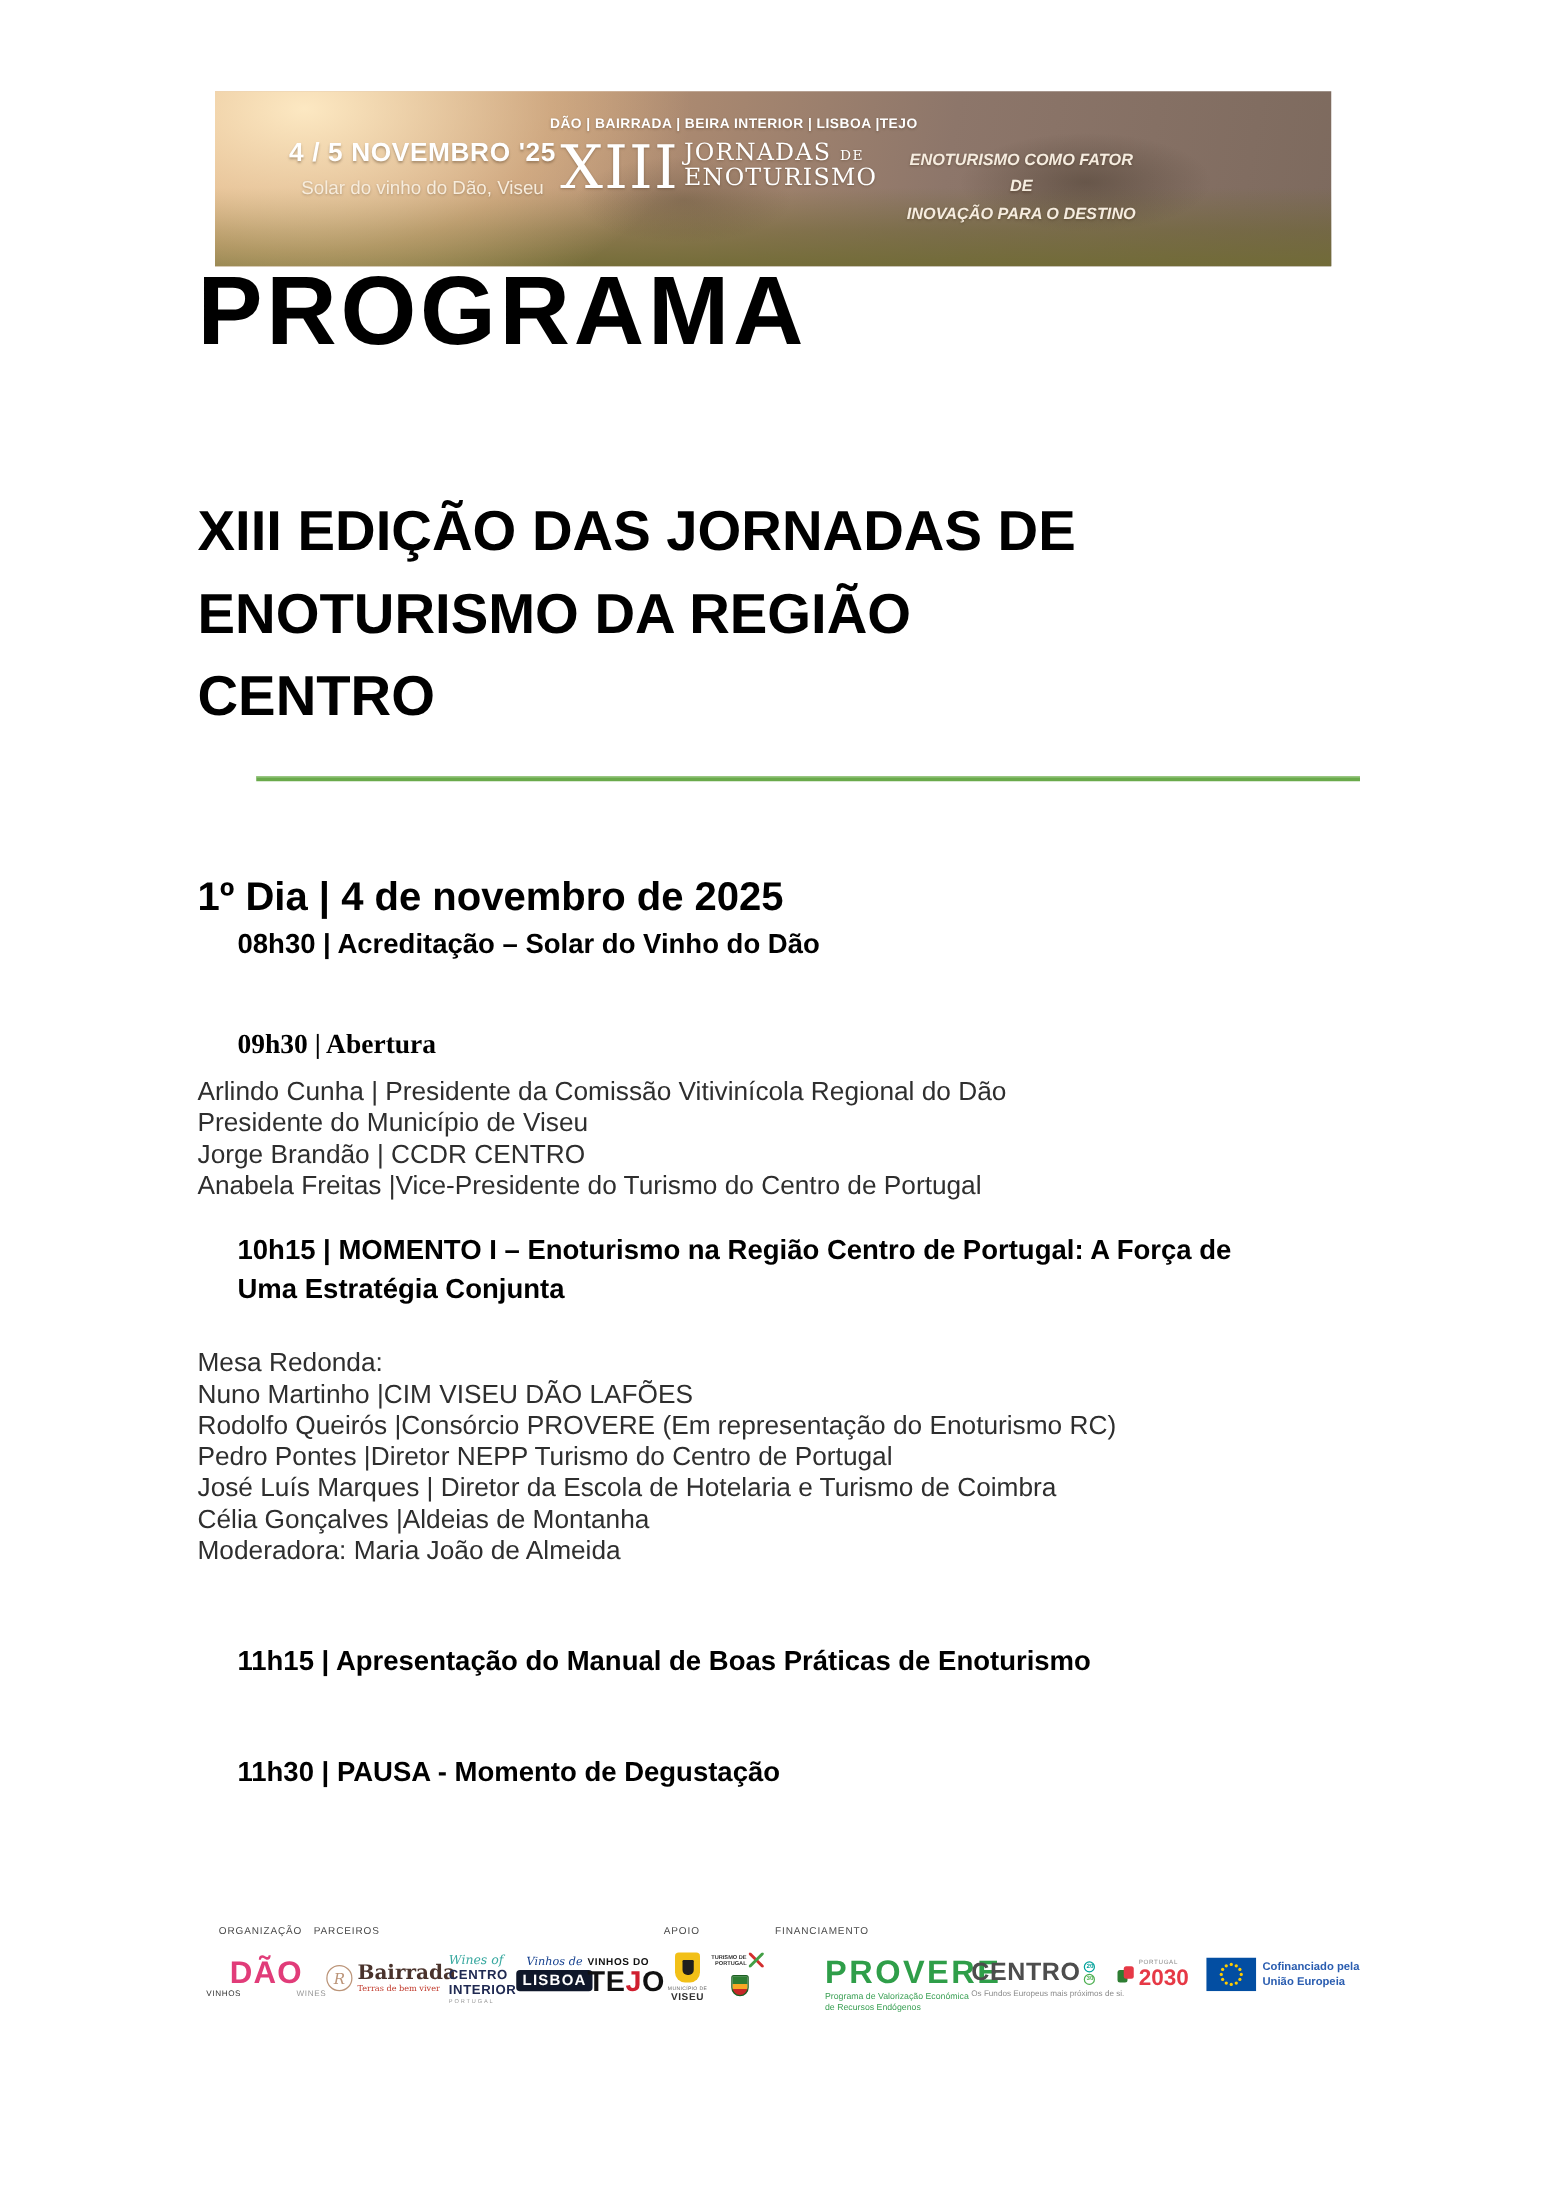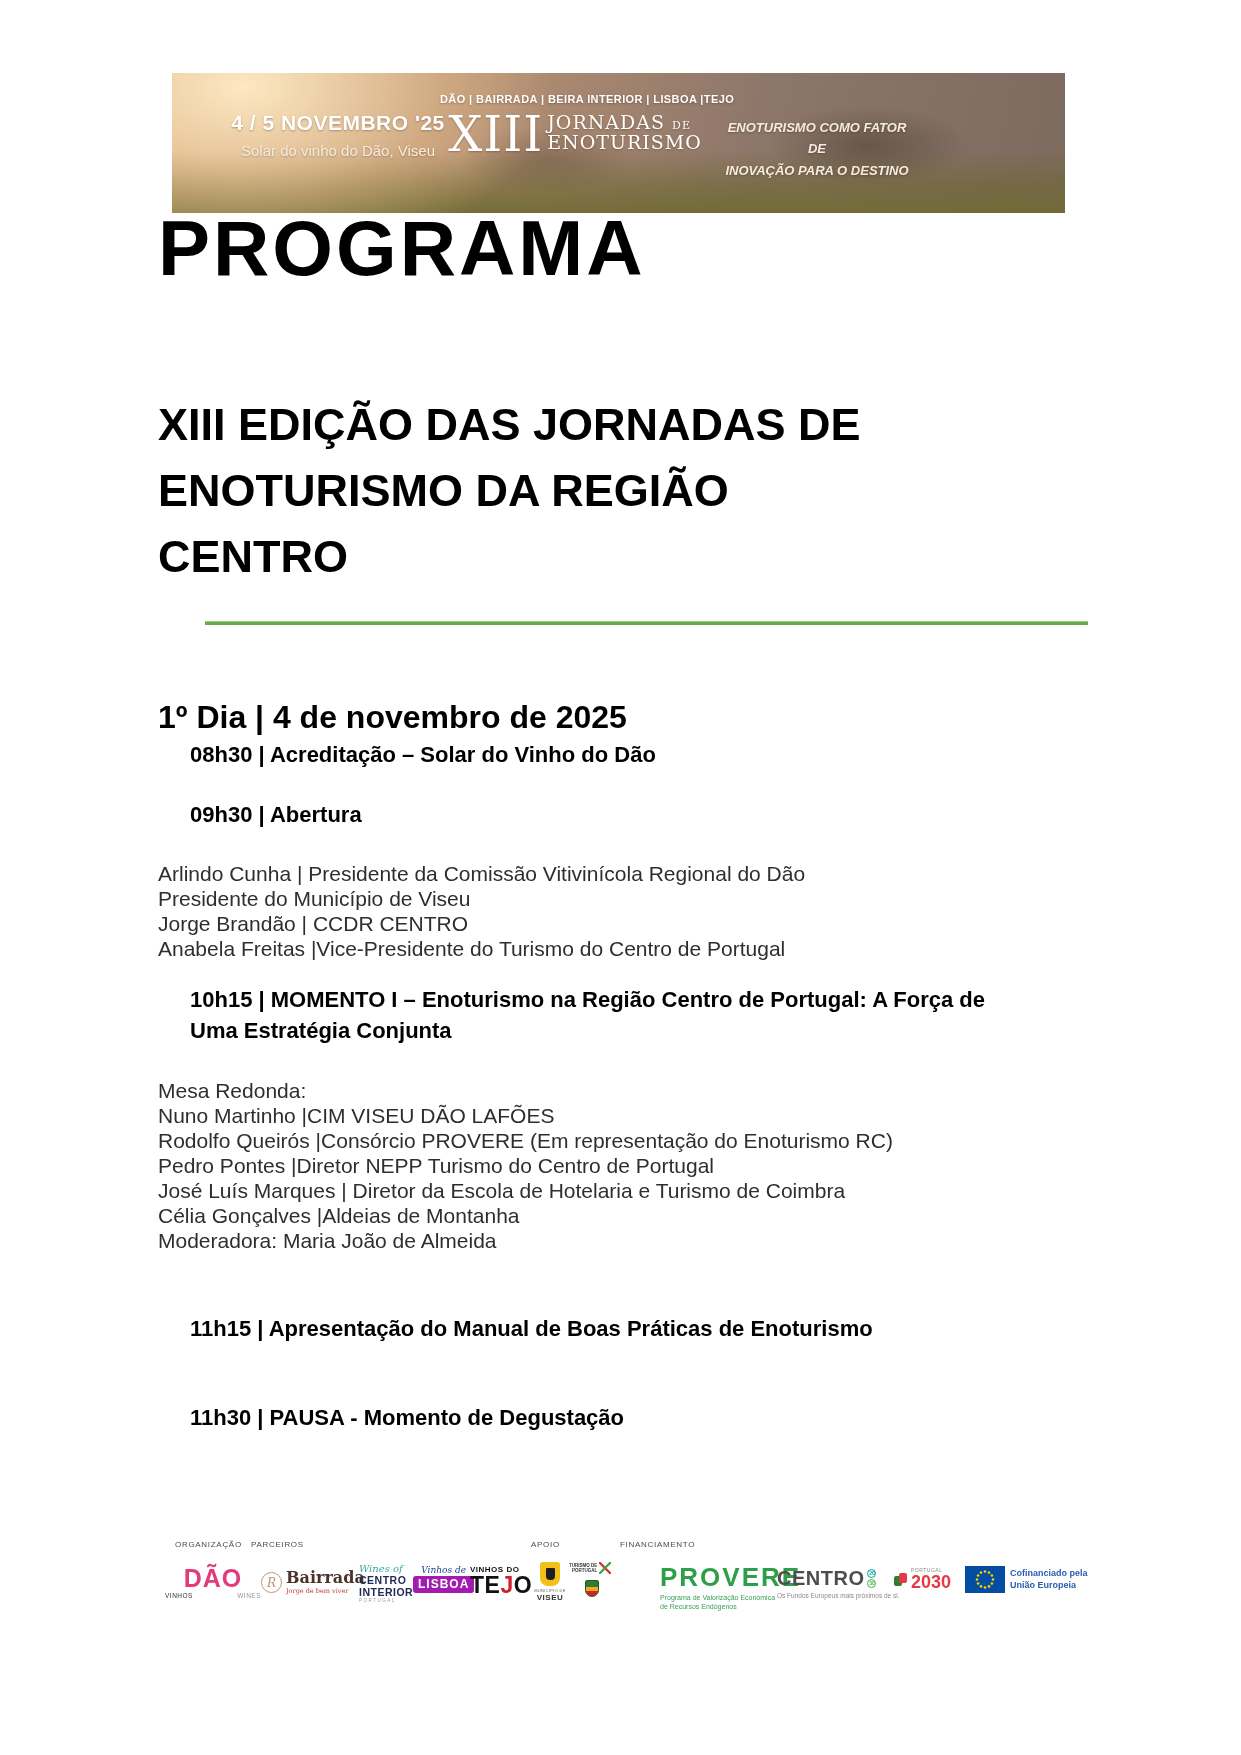--- a/index.html
+++ b/index.html
@@ -57,21 +57,21 @@
   .bairrada-circle { width:21px; height:21px; border:1.5px solid #bb9478; border-radius:50%; color:#bb9478; font-family:"DejaVu Serif", serif; font-style:italic; font-size:12px; display:flex; align-items:center; justify-content:center; }
   .bairrada-txt { margin-left:4px; }
   .bairrada-name { font-family:"DejaVu Serif", serif; font-weight:700; font-size:16px; color:#4a332c; line-height:1; }
   .bairrada-tag { font-family:"DejaVu Serif", serif; font-size:6.5px; color:#c0392b; margin-top:1px; }
   .beira { left:194px; top:26px; width:50px; text-align:left; line-height:1; }
   .beira-script { font-family:"DejaVu Serif", serif; font-style:italic; font-size:10px; color:#3aa9a0; }
   .beira-name { font-size:10.5px; font-weight:700; color:#202a52; letter-spacing:0.5px; margin-top:1px; }
   .beira-country { font-size:4.5px; letter-spacing:1.5px; color:#999; margin-top:2px; }
   .lisboa { left:248px; top:28px; text-align:center; }
   .lisboa-script { font-family:"DejaVu Serif", serif; font-style:italic; font-size:9px; color:#16418f; line-height:1; }
-  .lisboa-box { margin-top:1px; background:#a21caf; border-radius:3px; padding:2px 5px; color:#fff; font-weight:700; font-size:12px; letter-spacing:1px; line-height:1.1; }
+  .lisboa-box { margin-top:1px; background:#0f172a; border-radius:3px; padding:2px 5px; color:#fff; font-weight:700; font-size:12px; letter-spacing:1px; line-height:1.1; }
   .tejo { left:305px; top:28px; text-align:left; line-height:1; }
   .tejo-top { font-size:8px; font-weight:700; color:#111; letter-spacing:0.5px; }
   .tejo-name { font-size:23px; font-weight:700; color:#111; letter-spacing:0.5px; }
   .tejo-name .j { color:#d01f2f; }
   .viseu { left:368px; top:24px; width:34px; text-align:center; }
   .viseu-shield { width:20px; height:24px; margin:0 auto; background:#f2c018; border-radius:3px 3px 8px 8px; display:flex; align-items:center; justify-content:center; }
   .viseu-shield i { display:block; width:9px; height:12px; background:#1e1e1e; border-radius:1px 1px 4px 4px; }
   .viseu-lbl { font-size:4px; color:#666; margin-top:2px; letter-spacing:0.3px; }
   .viseu-name { font-size:8px; font-weight:700; color:#333; letter-spacing:0.5px; }
   .tpt { left:404px; top:24px; width:46px; }
@@ -129,21 +129,21 @@
     <span>XIII EDIÇÃO DAS JORNADAS DE</span>
     <span>ENOTURISMO DA REGIÃO</span>
     <span>CENTRO</span>
   </h2>
 
   <div class="divider"></div>
 
   <h3 class="day-heading">1º Dia | 4 de novembro de 2025</h3>
 
   <p class="session" style="top:742px;">08h30 | Acreditação – Solar do Vinho do Dão</p>
-  <p class="session" style="top:802px;">09h30 | Abertura</p>
+  <p class="session" style="top:822px;font-family:Liberation Serif, serif;">09h30 | Abertura</p>
 
   <div class="plain-block" style="top:861px;">
     <span>Arlindo Cunha | Presidente da Comissão Vitivinícola Regional do Dão</span>
     <span>Presidente do Município de Viseu</span>
     <span>Jorge Brandão | CCDR CENTRO</span>
     <span>Anabela Freitas |Vice-Presidente do Turismo do Centro de Portugal</span>
   </div>
 
   <p class="session two-line" style="top:984px;">
     <span>10h15 | MOMENTO I – Enoturismo na Região Centro de Portugal: A Força de</span>
@@ -174,21 +174,21 @@
       <div class="dao-sub">
         <span class="vinhos">VINHOS</span>
         <span class="wines">WINES</span>
       </div>
     </div>
 
     <div class="logo bairrada">
       <div class="bairrada-circle">R</div>
       <div class="bairrada-txt">
         <div class="bairrada-name">Bairrada</div>
-        <div class="bairrada-tag">Jorge de bem viver</div>
+        <div class="bairrada-tag">Terras de bem viver</div>
       </div>
     </div>
 
     <div class="logo beira">
       <div class="beira-script">Wines of</div>
       <div class="beira-name">CENTRO</div>
       <div class="beira-name">INTERIOR</div>
       <div class="beira-country">PORTUGAL</div>
     </div>
 

